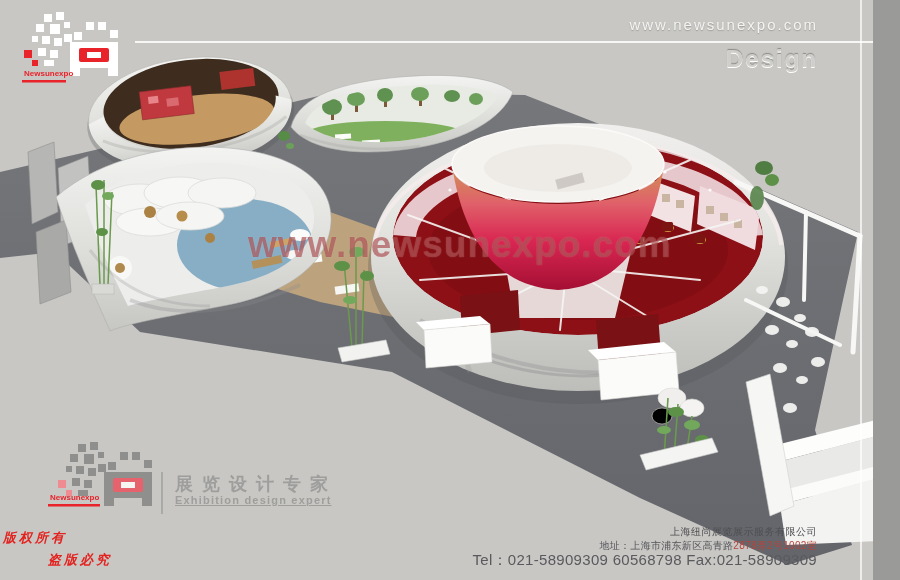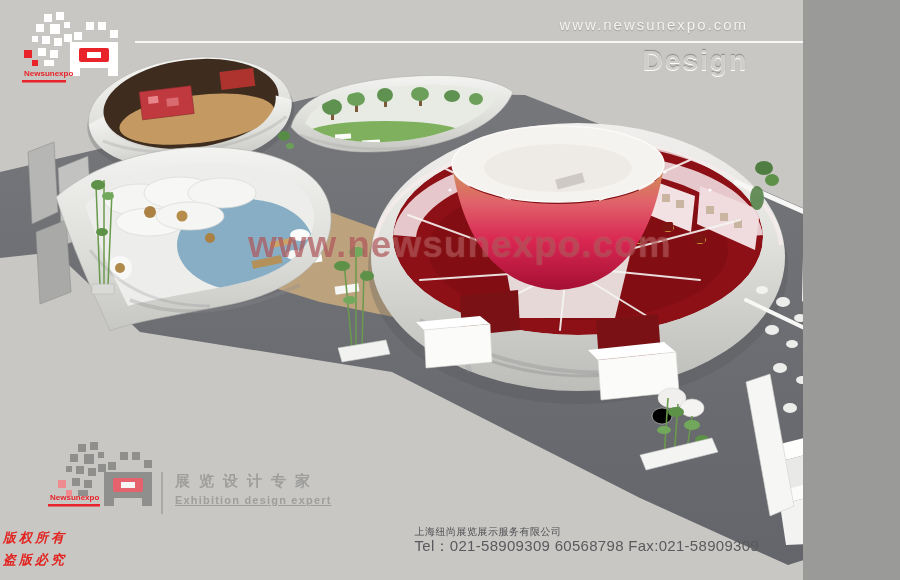--- a/index.html
+++ b/index.html
@@ -1,45 +1,45 @@
 <!DOCTYPE html>
 <html><head>
 <meta charset="utf-8">
 <style>
   html,body{margin:0;padding:0;background:#9a9a98;}
-  .stage{position:relative;width:803px;height:580px;background:#c8c7c4;overflow:hidden;
+  .stage{position:relative;width:873px;height:580px;background:#c8c7c4;overflow:hidden;
          font-family:"Liberation Sans","DejaVu Sans",sans-serif;}
   .scene{position:absolute;left:0;top:0;width:900px;height:580px;}
   
   .hline{position:absolute;left:135px;right:0;top:41px;height:2px;background:rgba(255,255,255,.85);}
   .vline{position:absolute;left:860px;top:0;bottom:0;width:2px;background:rgba(255,255,255,.7);}
   
   .site-url{position:absolute;top:16px;right:55px;font-size:15px;letter-spacing:2px;
             color:#f5f4f2;text-shadow:0 1px 1px rgba(120,120,118,.5);}
-  .design-label{position:absolute;top:45px;right:55px;font-size:28px;font-weight:bold;letter-spacing:2px;
+  .design-label{position:absolute;top:45px;right:55px;font-size:24px;font-weight:bold;letter-spacing:2px;
                 color:#cfcecb;text-shadow:0 1px 0 #ffffff,0 -1px 1px #8c8b89;}
   
   .watermark{position:absolute;left:248px;top:224px;font-size:37px;font-weight:bold;letter-spacing:1px;
              color:rgba(146,24,28,.52);text-shadow:0 0 1px rgba(255,255,255,.4);white-space:nowrap;}
   
   .logo-top{position:absolute;left:10px;top:6px;width:120px;height:86px;}
   
   .brand-footer{position:absolute;left:0;top:430px;width:360px;height:95px;}
   .logo-bottom-art{position:absolute;left:44px;top:6px;}
   .brand-divider{position:absolute;left:161px;top:42px;width:2px;height:42px;background:#a9a9a7;}
-  .tagline-cn{position:absolute;left:175px;top:42px;font-size:15px;font-weight:bold;letter-spacing:9px;
+  .tagline-cn{position:absolute;left:175px;top:42px;font-size:18px;font-weight:bold;letter-spacing:9px;
               color:#9e9e9c;white-space:nowrap;}
   .tagline-en{position:absolute;left:175px;top:64px;font-size:11px;font-weight:bold;letter-spacing:1.2px;
               color:#9e9e9c;white-space:nowrap;text-decoration:underline;}
   
   .copyright{position:absolute;left:3px;top:529px;color:#e2231f;font-weight:bold;font-style:italic;
              font-size:13px;letter-spacing:3px;}
-  .cp2{margin-top:4px;}
-  
-  .company{position:absolute;right:44px;top:525px;line-height:14px;}
+  .cp2{margin-left:45px;margin-top:4px;}
+  
+  .company{position:absolute;right:56px;top:525px;text-align:right;line-height:14px;}
   .co-name{font-size:10px;color:#4e4e52;letter-spacing:.5px;}
   .co-addr{font-size:10px;color:#55555a;letter-spacing:.3px;}
   .addr-hl{color:#b5443c;}
   .co-tel{font-size:15px;color:#5a5a5e;letter-spacing:.3px;}
   text.svg-wordmark{font-family:"Liberation Sans","DejaVu Sans",sans-serif;font-size:8px;font-weight:bold;}
 </style>
 </head>
 <body>
 
 <div class="stage">
@@ -383,16 +383,17 @@
     <div class="tagline-en">Exhibition design expert</div>
   </div>
 
   <div class="copyright">
     <div class="cp1">版权所有</div>
     <div class="cp2">盗版必究</div>
   </div>
 
   <div class="company">
     <div class="co-name">上海纽尚展览展示服务有限公司</div>
+    <div class="co-addr"><span>地址：上海市浦东新区高青路</span><span class="addr-hl">2878弄2号1002室</span></div>
     <div class="co-tel">Tel：021-58909309 60568798  Fax:021-58909309</div>
   </div>
 
 </div>
 
 </body></html>

